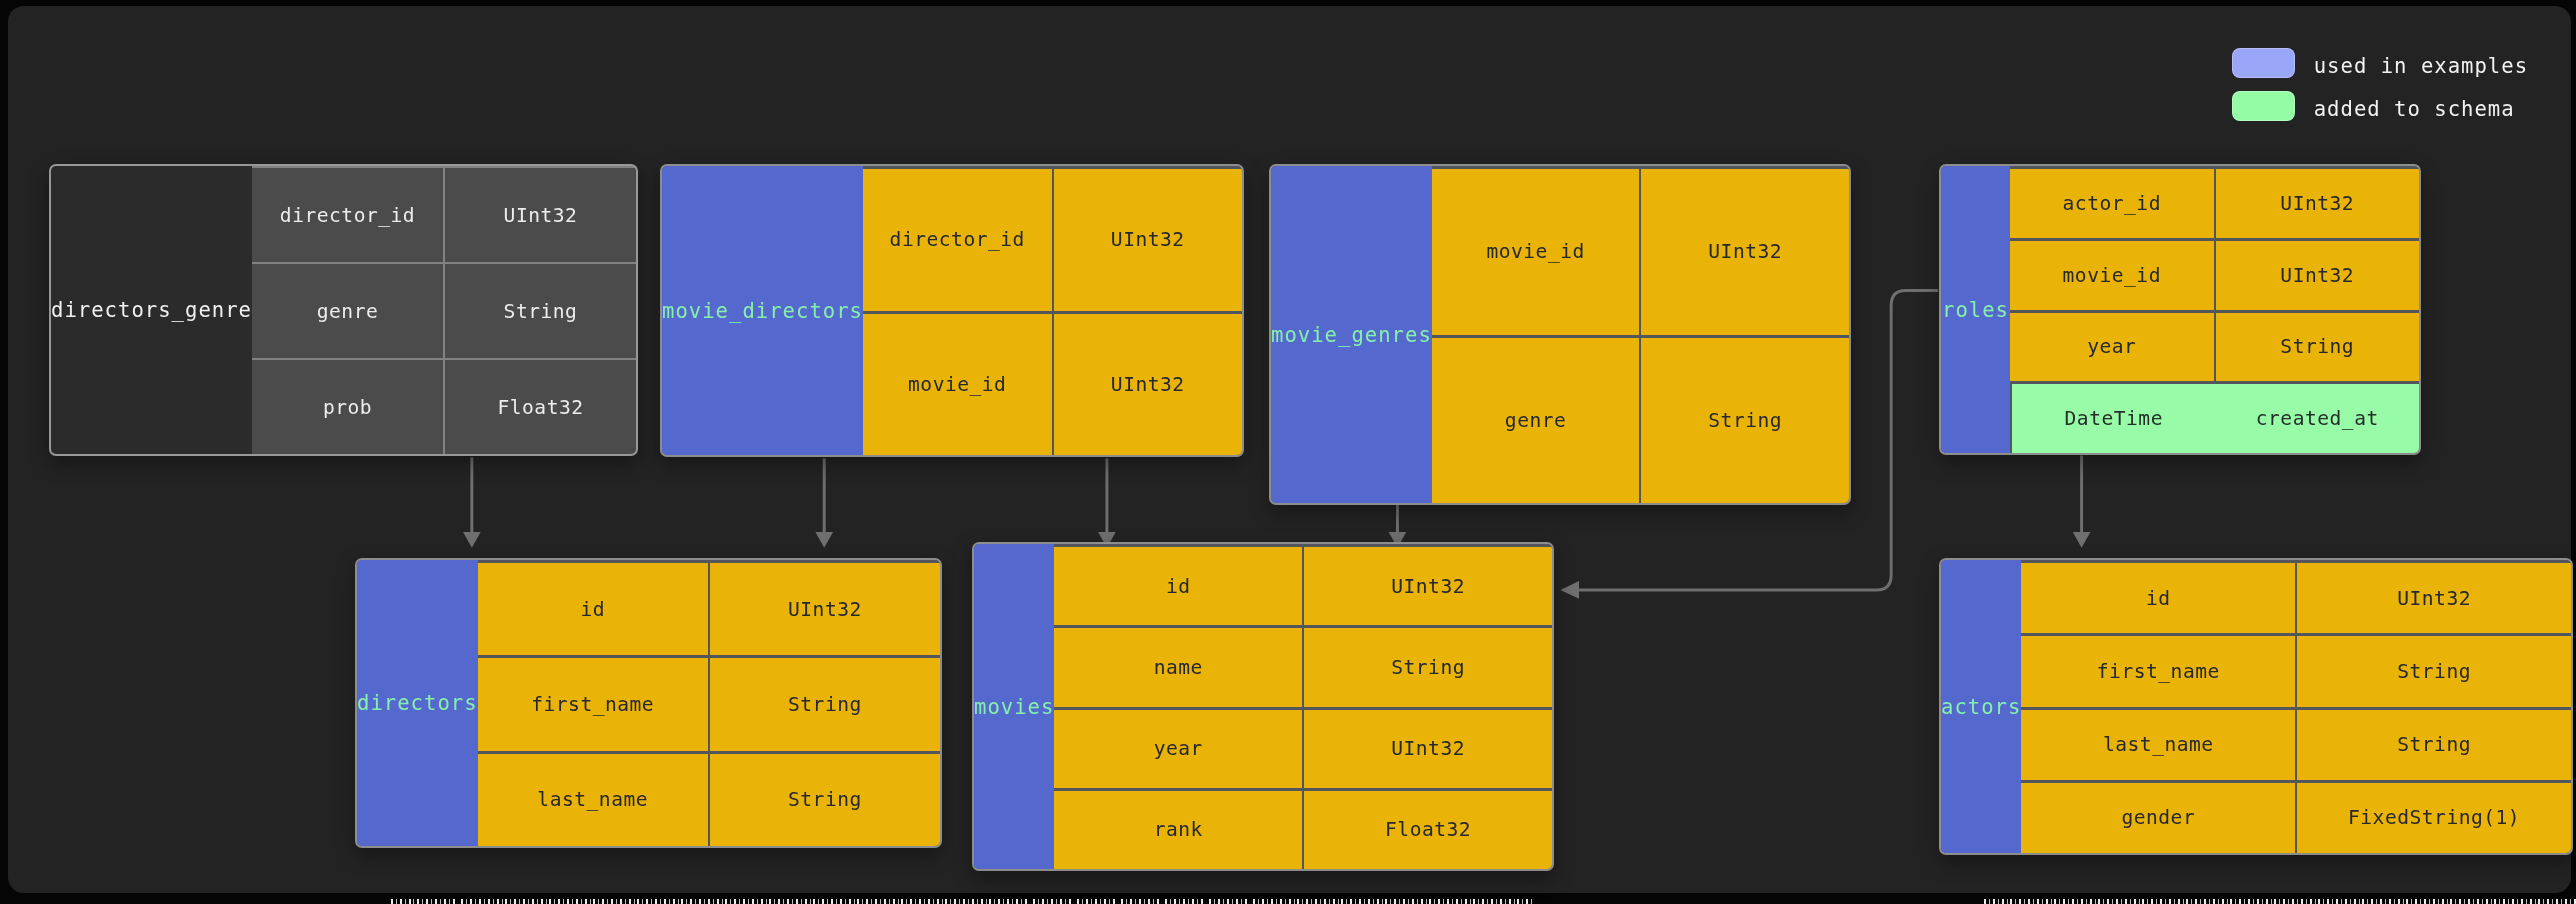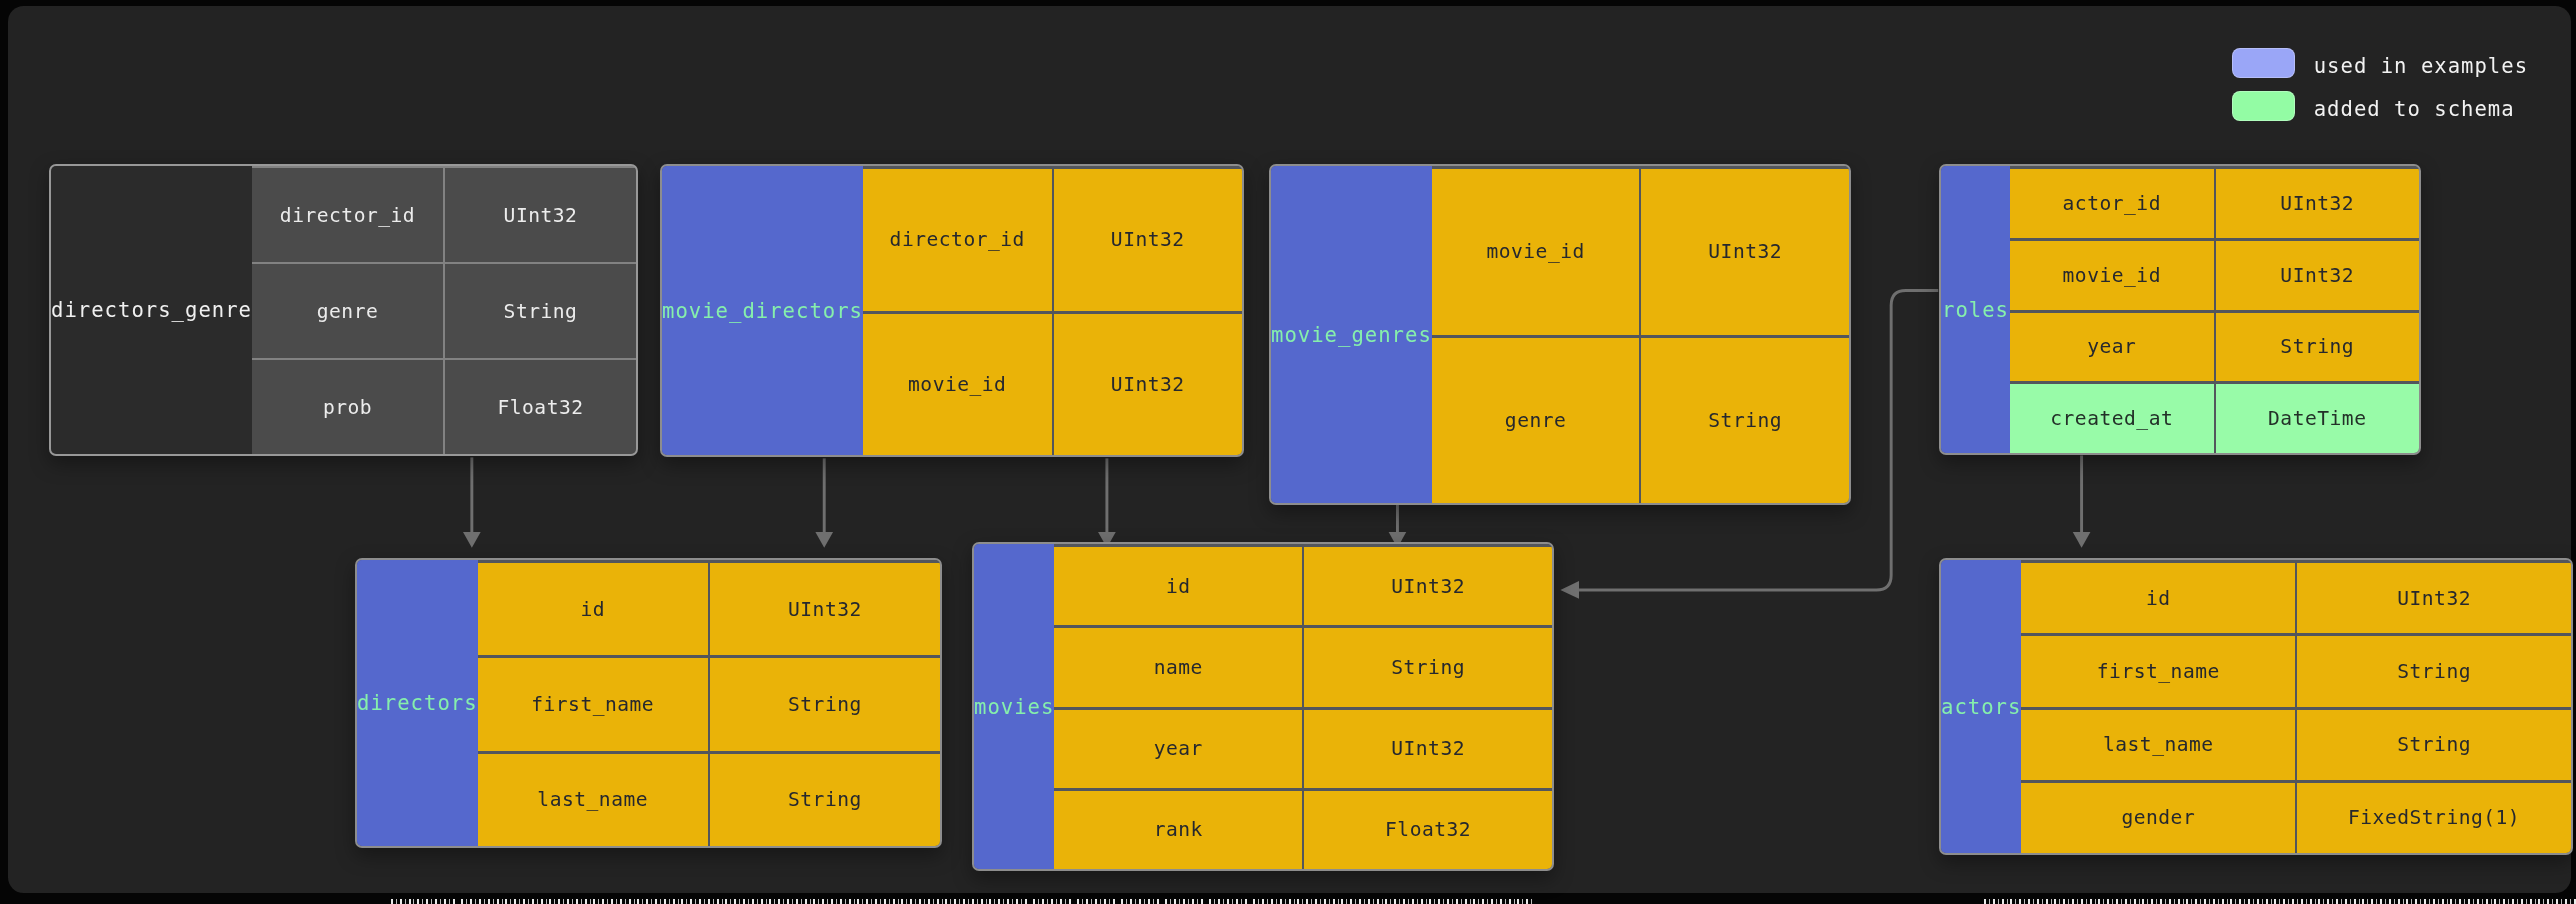--- a/index.html
+++ b/index.html
@@ -147,22 +147,22 @@
       </div>
       <div class="t-row">
         <div class="t-cell c-name">movie_id</div>
         <div class="t-cell c-type">UInt32</div>
       </div>
       <div class="t-row">
         <div class="t-cell c-name">year</div>
         <div class="t-cell c-type">String</div>
       </div>
       <div class="t-row added">
+        <div class="t-cell c-type">DateTime</div>
         <div class="t-cell c-name">created_at</div>
-        <div class="t-cell c-type">DateTime</div>
       </div>
     </div>
 </div>
 
 <div class="table blue" style="left:355px;top:558px;width:587px;height:290px">
   <div class="t-head">directors</div>
   <div class="t-body">
       <div class="t-row">
         <div class="t-cell c-name">id</div>
         <div class="t-cell c-type">UInt32</div>

